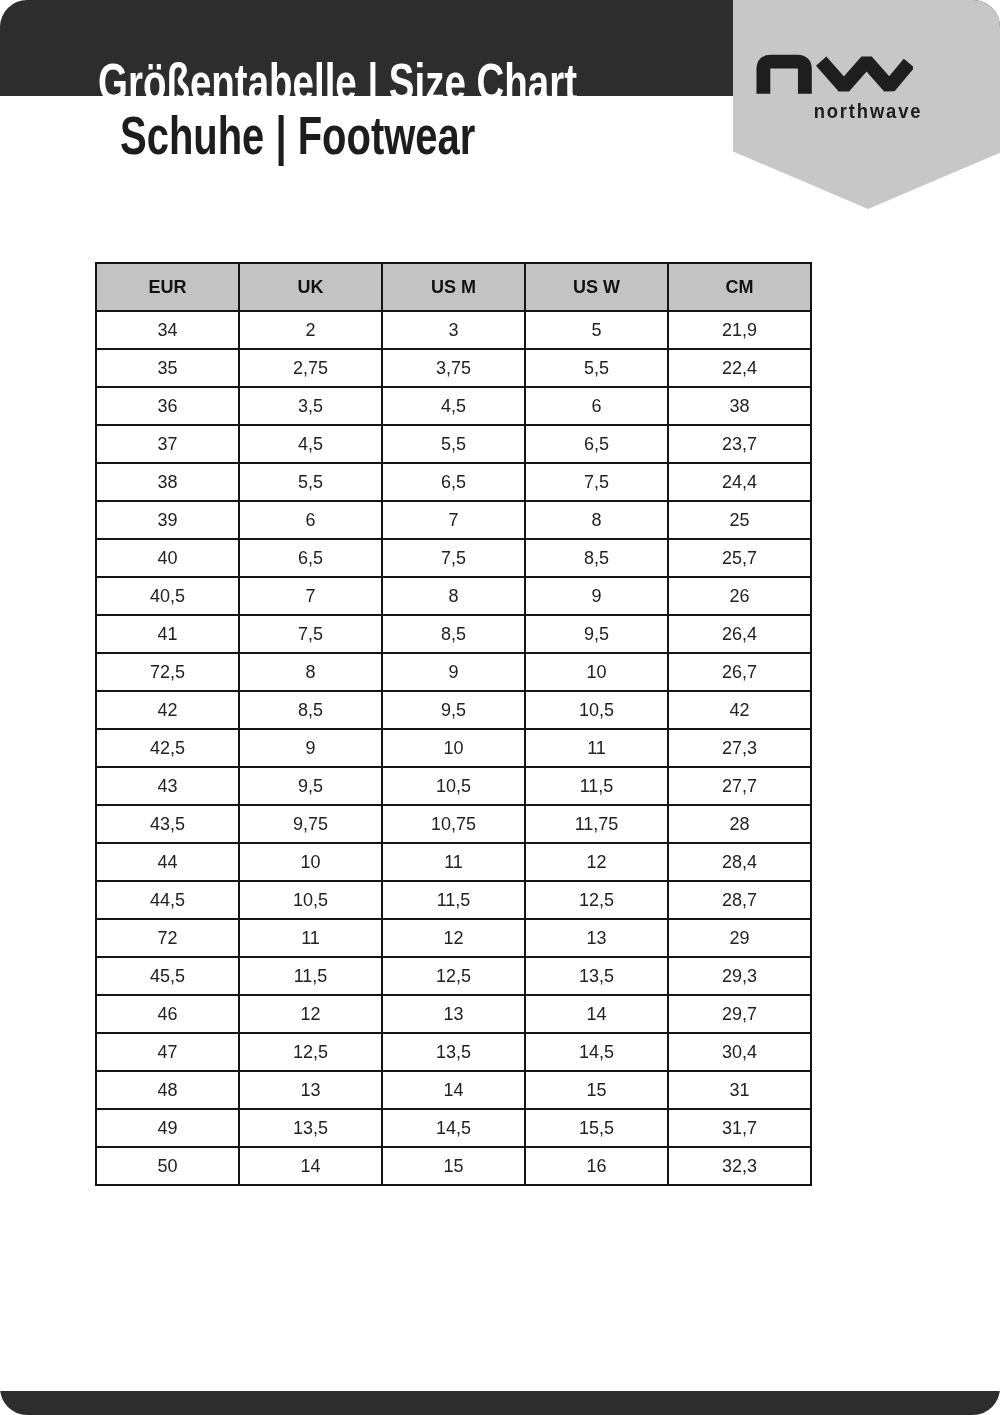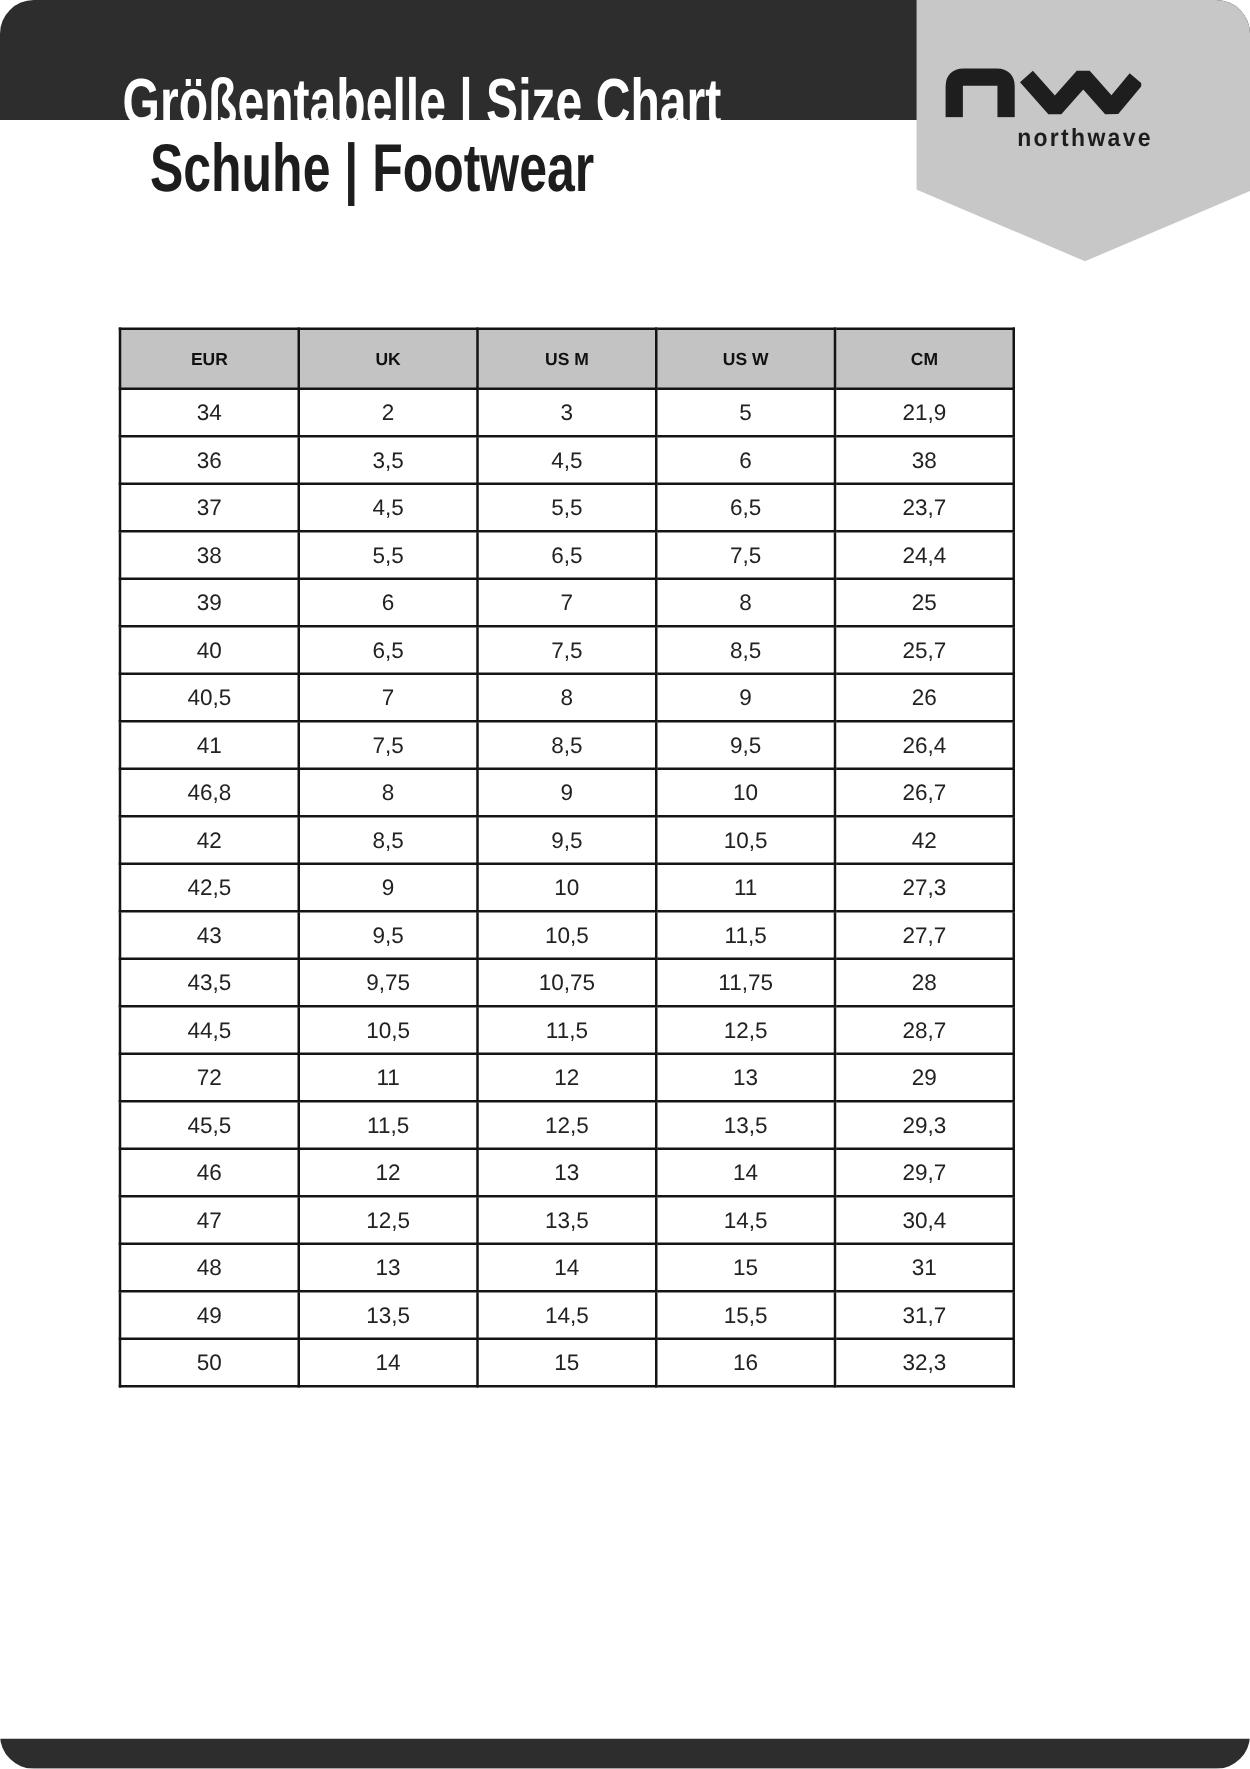--- a/index.html
+++ b/index.html
@@ -35,21 +35,21 @@
     font-size:20px; font-weight:700; letter-spacing:2px;
     color:var(--ink,#1d1d1d); transform:scaleX(0.92);
   }
   .size-table {
     position:absolute; left:95px; top:262px; width:717px;
     border-collapse:collapse; table-layout:fixed;
   }
   .size-table th {
     height:44px; background:var(--thead,#c3c3c3);
     border:2px solid var(--border,#141414);
-    font-size:14px; font-weight:700; color:#111; text-align:center;
+    font-size:18px; font-weight:700; color:#111; text-align:center;
   }
   .size-table td {
     height:34px; border:2px solid var(--border,#141414);
     font-size:18px; font-weight:400; color:#222; text-align:center;
   }
   .bottom-band {
     position:absolute; left:0; top:1391px; width:1000px; height:24px;
     background:var(--band,#2d2d2d);
   }
 </style>
@@ -84,20 +84,27 @@
     </thead>
     <tbody id="tbody">
         <tr>
           <td>34</td>
           <td>2</td>
           <td>3</td>
           <td>5</td>
           <td>21,9</td>
         </tr>
         <tr>
+          <td>35</td>
+          <td>2,75</td>
+          <td>3,75</td>
+          <td>5,5</td>
+          <td>22,4</td>
+        </tr>
+        <tr>
           <td>36</td>
           <td>3,5</td>
           <td>4,5</td>
           <td>6</td>
           <td>38</td>
         </tr>
         <tr>
           <td>37</td>
           <td>4,5</td>
           <td>5,5</td>
@@ -133,21 +140,21 @@
           <td>26</td>
         </tr>
         <tr>
           <td>41</td>
           <td>7,5</td>
           <td>8,5</td>
           <td>9,5</td>
           <td>26,4</td>
         </tr>
         <tr>
-          <td>46,8</td>
+          <td>72,5</td>
           <td>8</td>
           <td>9</td>
           <td>10</td>
           <td>26,7</td>
         </tr>
         <tr>
           <td>42</td>
           <td>8,5</td>
           <td>9,5</td>
           <td>10,5</td>
@@ -168,20 +175,27 @@
           <td>27,7</td>
         </tr>
         <tr>
           <td>43,5</td>
           <td>9,75</td>
           <td>10,75</td>
           <td>11,75</td>
           <td>28</td>
         </tr>
         <tr>
+          <td>44</td>
+          <td>10</td>
+          <td>11</td>
+          <td>12</td>
+          <td>28,4</td>
+        </tr>
+        <tr>
           <td>44,5</td>
           <td>10,5</td>
           <td>11,5</td>
           <td>12,5</td>
           <td>28,7</td>
         </tr>
         <tr>
           <td>72</td>
           <td>11</td>
           <td>12</td>

